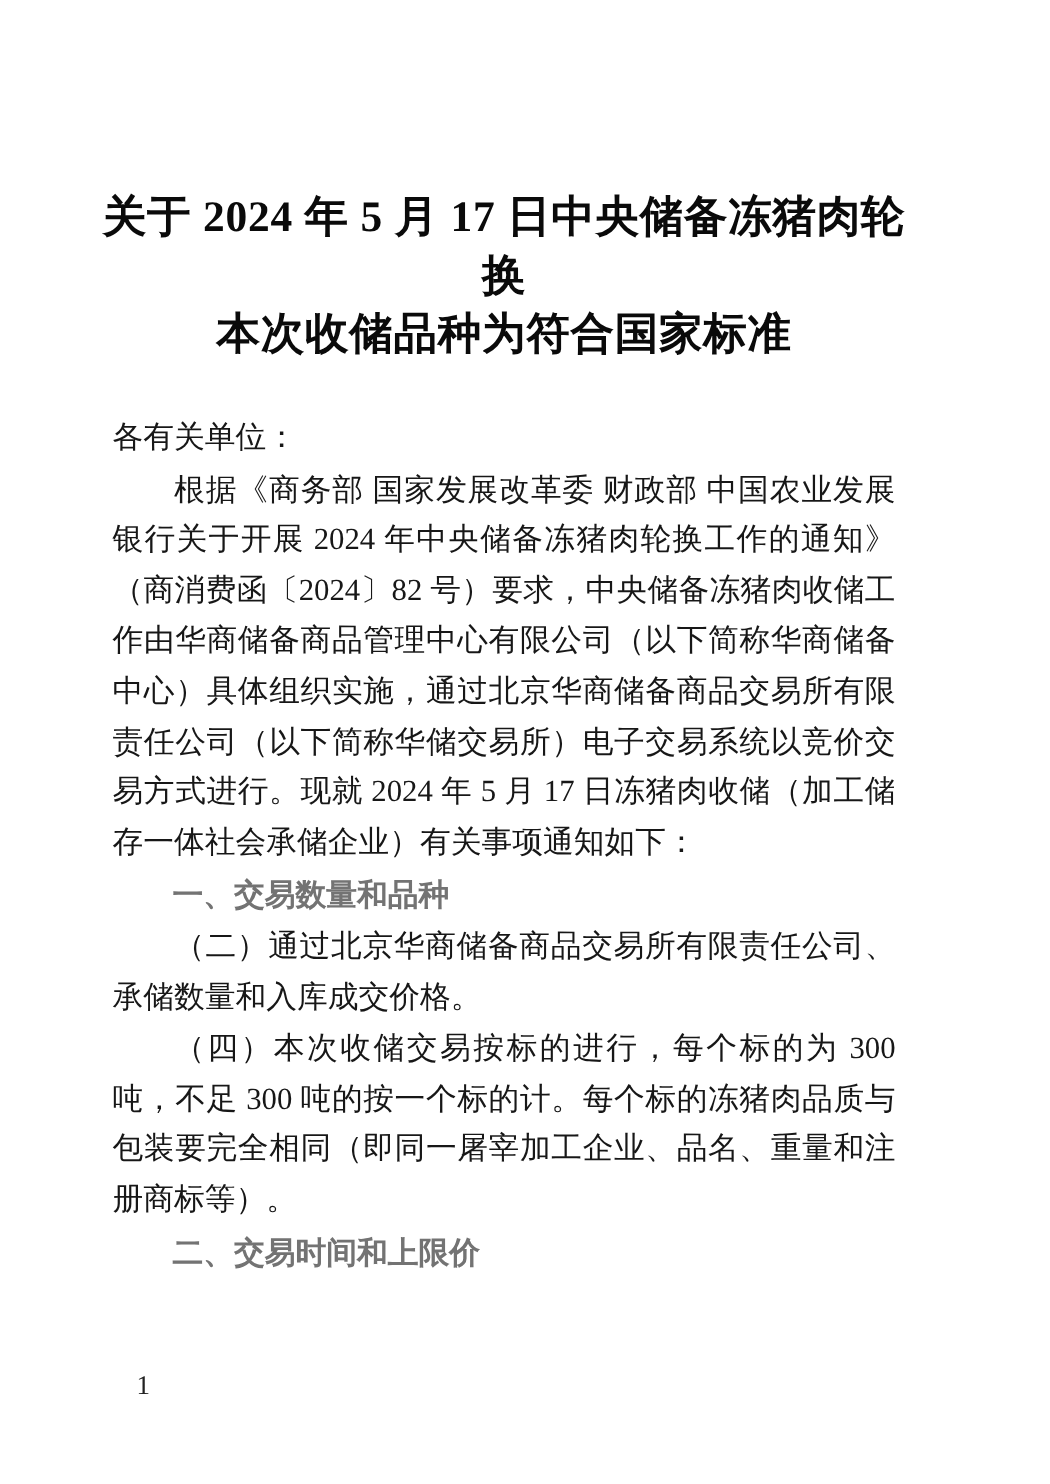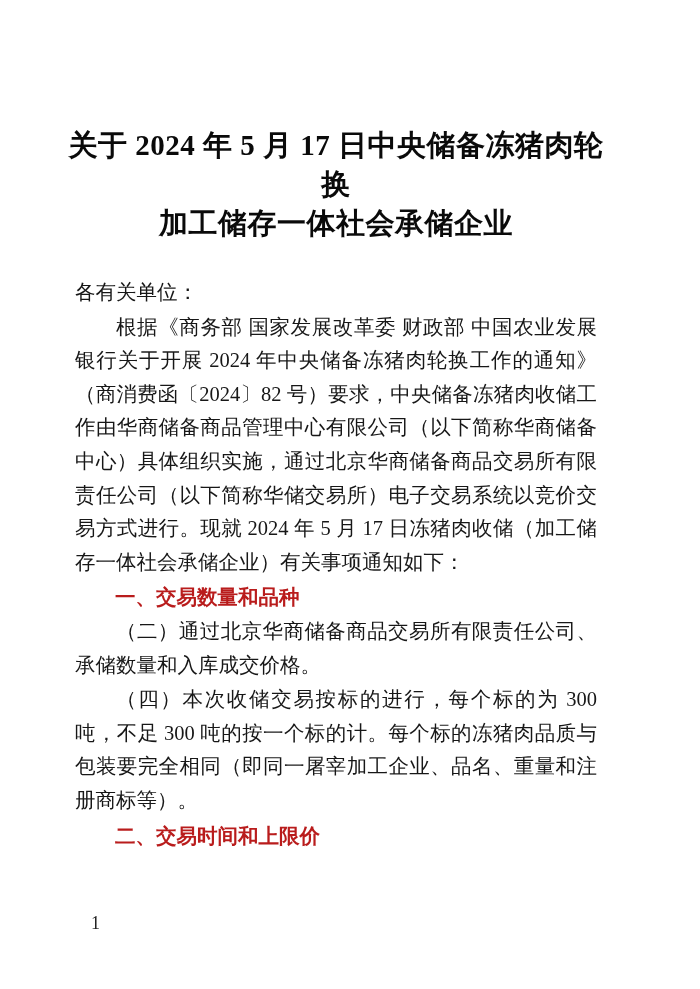--- a/index.html
+++ b/index.html
@@ -42,40 +42,40 @@
   .doc-body p.salutation {
     text-indent: 0;
   }
   .doc-body .sec-heading {
     margin: 0;
     text-indent: 2em;
     font-family: "Liberation Sans", sans-serif;
     font-weight: bold;
     font-size: 20.5px;
     line-height: 33.6px;
-    color: #b91c1c;
+    color: #737373;
   }
   .page-number {
     position: absolute;
     left: 91px;
     top: 912px;
     font-family: "Liberation Serif", serif;
     font-size: 18px;
     line-height: 22px;
     color: #222222;
   }
 </style>
 </head>
 <body>
 
 <div class="page">
 
   <div class="doc-title">
     <div>关于 2024 年 5 月 17 日中央储备冻猪肉轮换</div>
-    <div>加工储存一体社会承储企业</div>
+    <div>本次收储品种为符合国家标准</div>
   </div>
 
   <div class="doc-body">
     <p class="salutation">各有关单位：</p>
     <p>根据《商务部 国家发展改革委 财政部 中国农业发展银行关于开展 2024 年中央储备冻猪肉轮换工作的通知》（商消费函〔2024〕82 号）要求，中央储备冻猪肉收储工作由华商储备商品管理中心有限公司（以下简称华商储备中心）具体组织实施，通过北京华商储备商品交易所有限责任公司（以下简称华储交易所）电子交易系统以竞价交易方式进行。现就 2024 年 5 月 17 日冻猪肉收储（加工储存一体社会承储企业）有关事项通知如下：</p>
     <p class="sec-heading">一、交易数量和品种</p>
     <p>（二）通过北京华商储备商品交易所有限责任公司、承储数量和入库成交价格。</p>
     <p>（四）本次收储交易按标的进行，每个标的为 300 吨，不足 300 吨的按一个标的计。每个标的冻猪肉品质与包装要完全相同（即同一屠宰加工企业、品名、重量和注册商标等）。</p>
     <p class="sec-heading">二、交易时间和上限价</p>
   </div>

